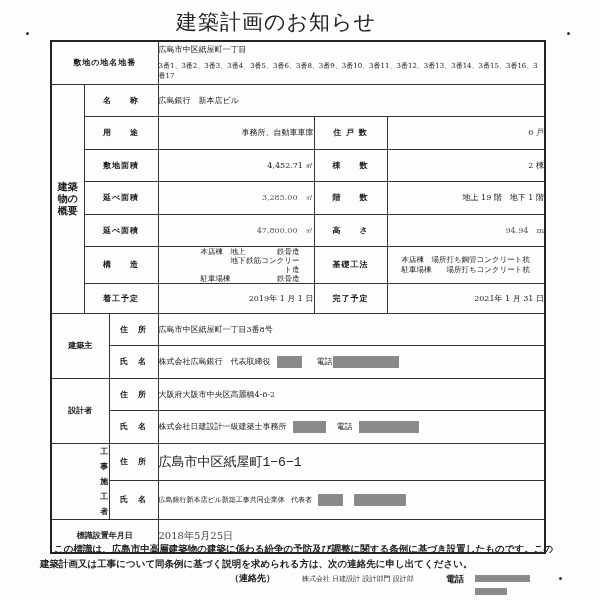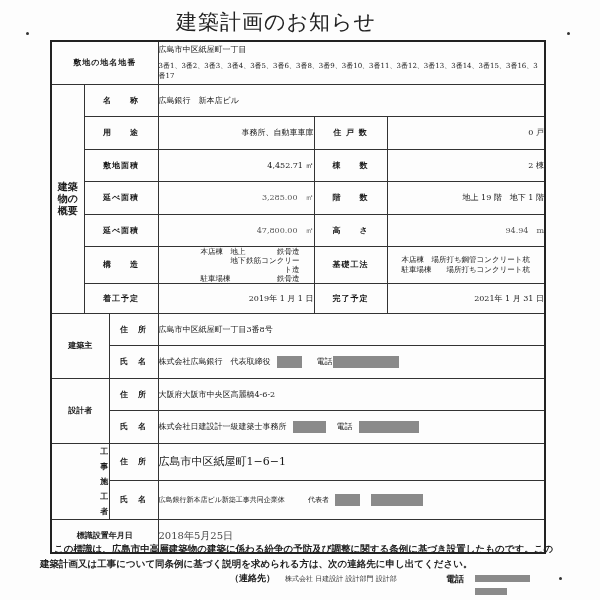--- a/index.html
+++ b/index.html
@@ -12,21 +12,21 @@
   td.lbl{font-size:11px;font-weight:bold;text-align:center;letter-spacing:1px;}
   td.lbl-big{font-size:12px;font-weight:bold;text-align:center;}
   td.val{padding-left:6px;}
   td.valr{text-align:right;padding-right:14px;}
   .vlabel{font-size:10px;font-weight:bold;line-height:12px;text-align:center;}
   .redact{display:inline-block;background:#8a8a8a;height:12px;vertical-align:middle;margin:0 4px;}
   .struct{display:grid;grid-template-columns:auto 1fr;font-size:7.5px;line-height:9px;padding:0 14px 0 42px;}
   .found{font-size:7.5px;line-height:10px;text-align:right;padding-right:14px;font-family:Liberation Serif, serif;}
   .notice{position:absolute;left:40px;top:541px;width:520px;font-size:9.5px;line-height:15px;font-weight:bold;color:#222;text-indent:14px;}
   .contact{position:absolute;top:572px;left:230px;font-size:9px;font-weight:bold;}
-  .contact-co{position:absolute;top:574px;left:285px;font-size:7px;color:#333;}
+  .contact-co{position:absolute;top:574px;left:302px;font-size:7px;color:#333;}
   .c-tel{position:absolute;left:446px;top:573px;font-size:9px;font-weight:bold;}
   .c-tan{position:absolute;left:446px;top:603px;font-size:9px;font-weight:bold;}
   .c-bar1{position:absolute;left:475px;top:575px;width:55px;height:7px;background:#8a8a8a;}
   .c-bar2{position:absolute;left:475px;top:588px;width:32px;height:7px;background:#8a8a8a;}
 </style>
 </head>
 <body>
 
 <div class="title">建築計画のお知らせ</div>
 <span class="dot" style="left:26px;top:32px;"></span>
@@ -133,27 +133,27 @@
       <span>株式会社日建設計一級建築士事務所</span>
       <span class="redact" style="width:33px;"></span>
       <span style="margin-left:4px;">電話</span>
       <span class="redact" style="width:60px;"></span>
     </td>
   </tr>
 
   <tr style="height:32px">
     <td colspan="2" rowspan="2" class="lbl-big" style="line-height:15px;padding-left:48px;">工　事<br>施工者</td>
     <td class="lbl">住　所</td>
-    <td colspan="3" class="val" style="font-size:11px;">広島市中区紙屋町1−6−1</td>
+    <td colspan="3" class="val" style="font-size:13px;font-family:Liberation Mono, monospace;">広島市中区紙屋町1−6−1</td>
   </tr>
   <tr style="height:33px">
     <td class="lbl">氏　名</td>
     <td colspan="3" class="val" style="font-size:7px;">
       <span>広島銀行新本店ビル新築工事共同企業体</span>
-      <span style="margin-left:21px;">代表者</span>
+      <span style="margin-left:4px;">代表者</span>
       <span class="redact" style="width:25px;"></span>
       <span class="redact" style="width:52px;"></span>
     </td>
   </tr>
 
   <tr style="height:34px">
     <td colspan="3" class="lbl-big">標識設置年月日</td>
     <td colspan="3" class="val" style="font-size:10px;color:#444;">2018年5月25日</td>
   </tr>
 </tbody>

